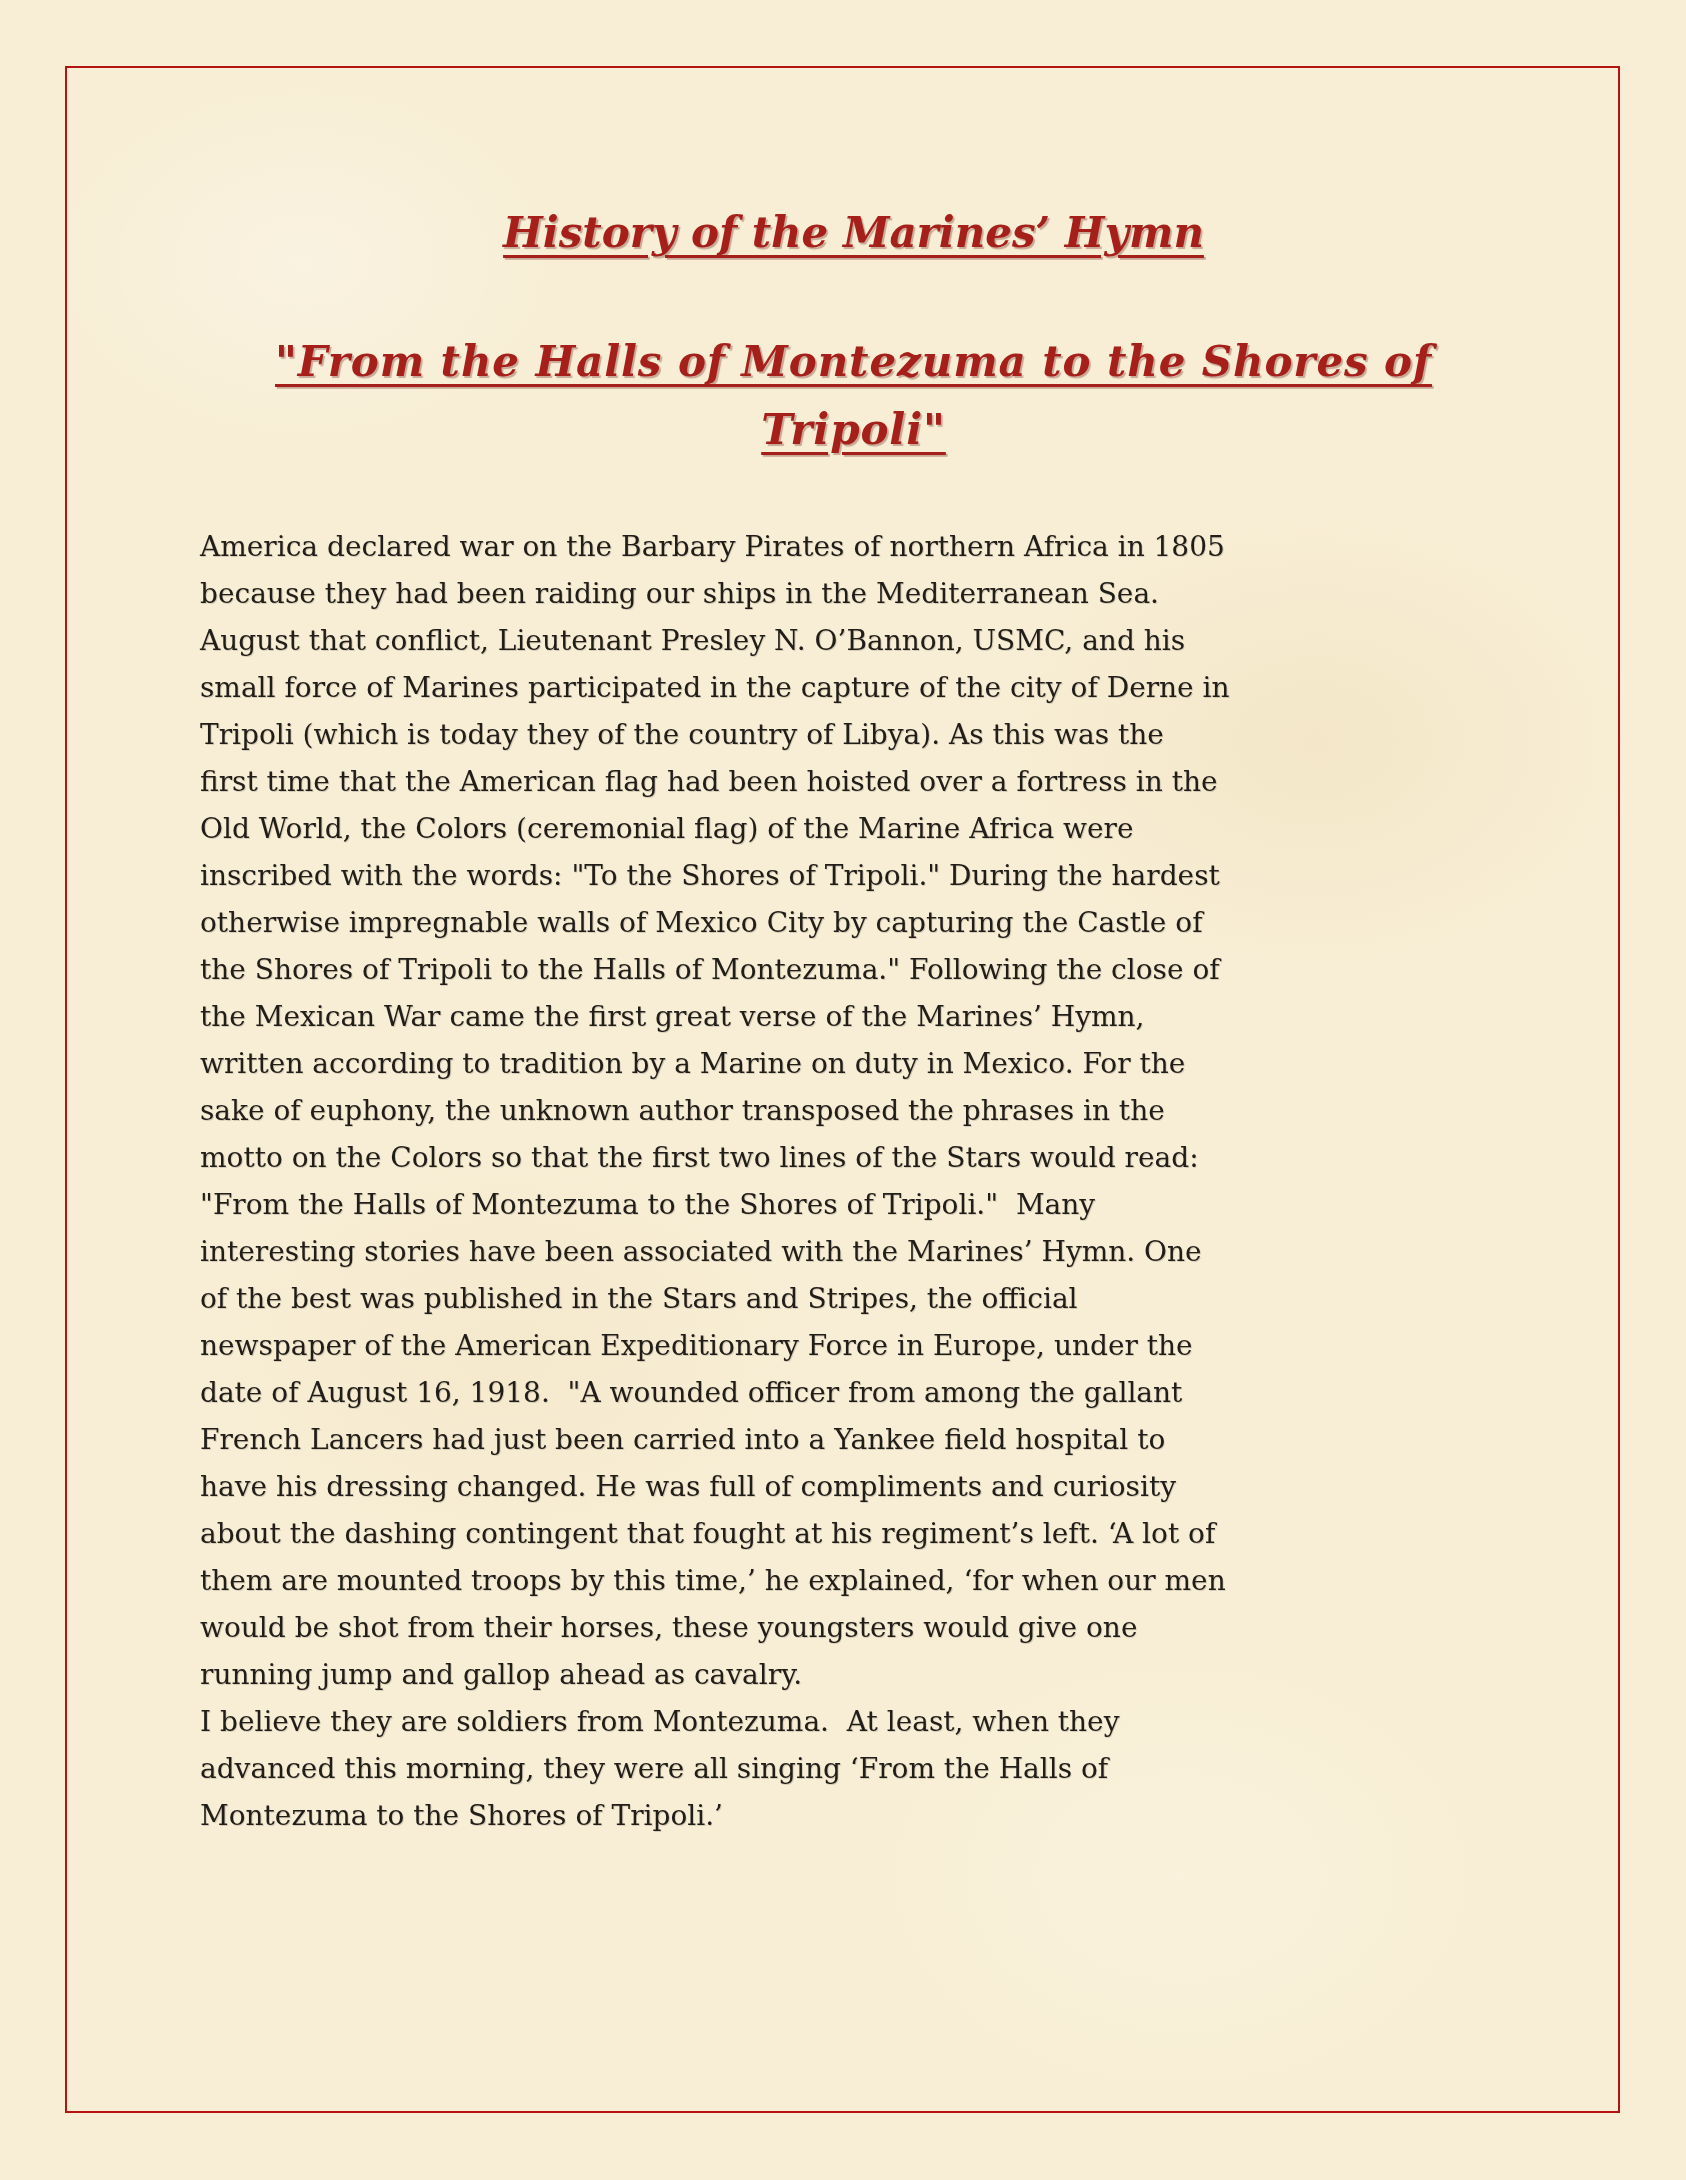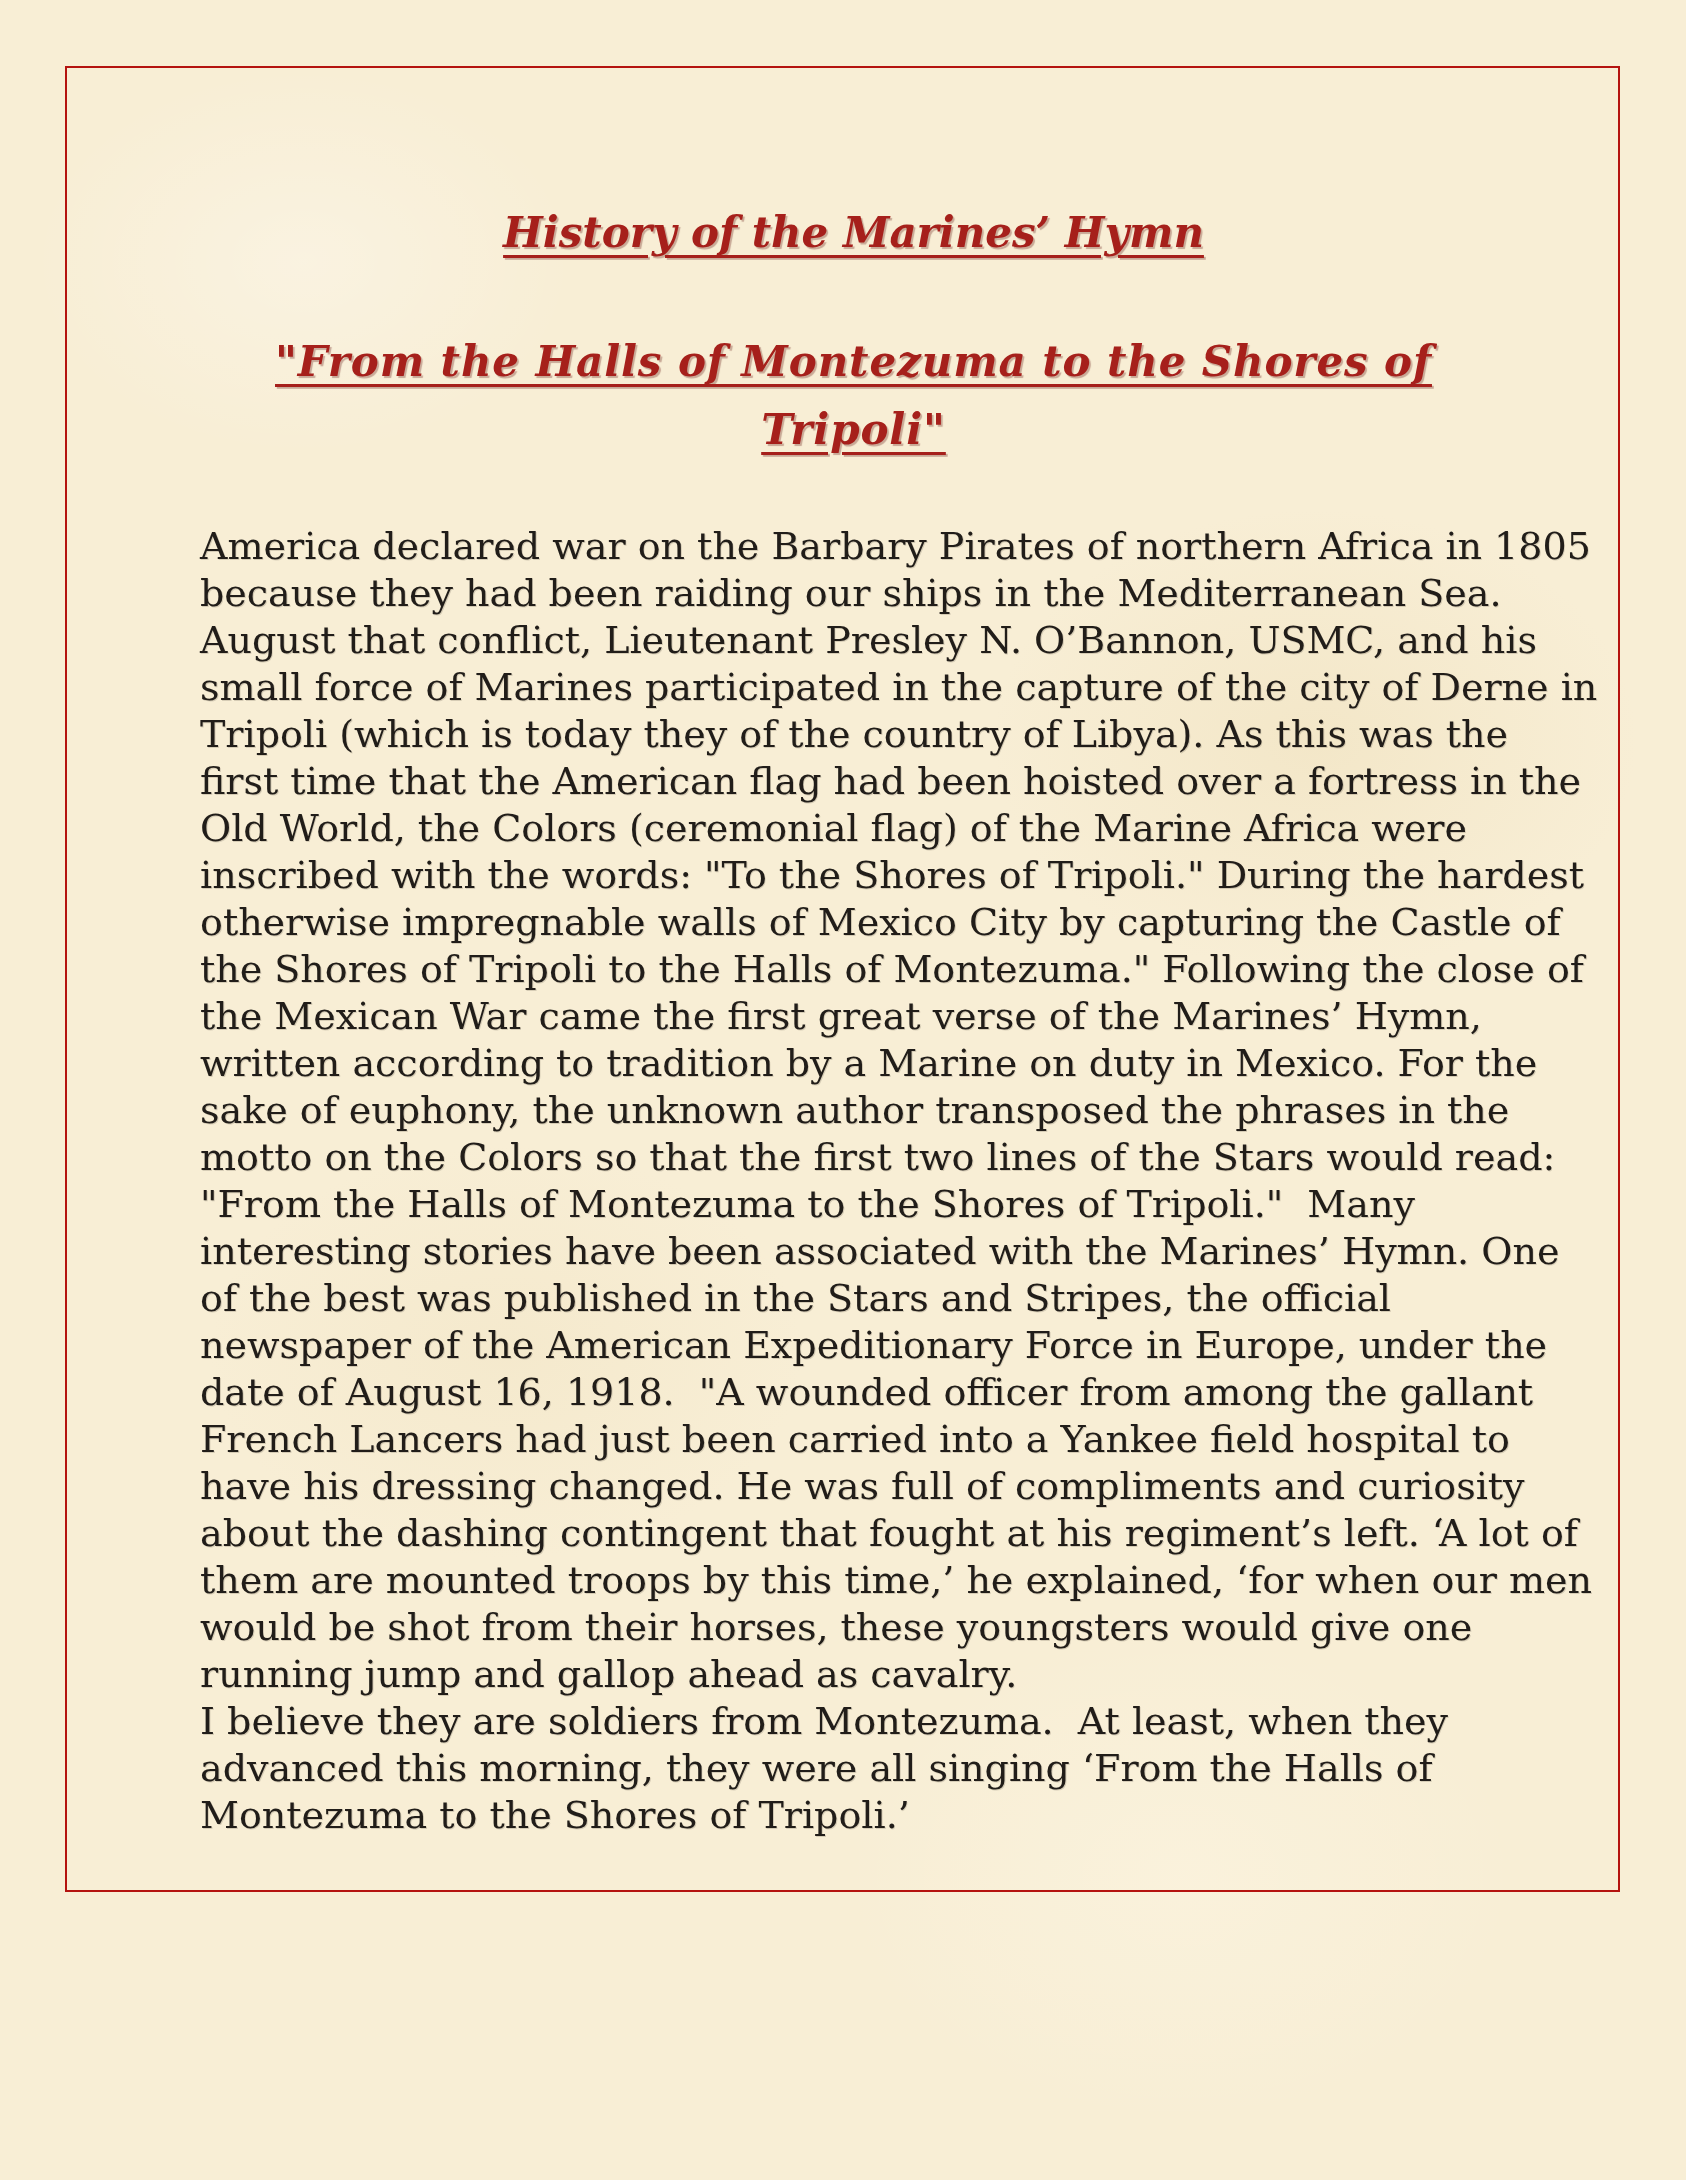--- a/index.html
+++ b/index.html
@@ -17,21 +17,21 @@
       radial-gradient(ellipse 425px 295px at 30% 62%, rgba(235,219,180,0.25), rgba(235,219,180,0) 70%),
       radial-gradient(ellipse 480px 351px at 70% 86%, rgba(255,250,235,0.30), rgba(255,250,235,0) 70%);
     font-family: "DejaVu Serif", "Liberation Serif", serif;
     overflow: hidden;
   }
   .frame {
     position: absolute;
     left: 65px;
     top: 66px;
     width: 1555px;
-    height: 1826px;
+    height: 2047px;
     box-sizing: border-box;
     border: 2.8px solid #b5130f;
   }
   .content {
     box-sizing: border-box;
     padding: 140px 111px 0 133px;
   }
   .doc-title {
     text-align: center;
     font-size: 42px;
@@ -52,21 +52,21 @@
     font-size: 42px;
     line-height: 68px;
     font-weight: bold;
     font-style: italic;
     color: #a6201b;
     text-shadow: 1.8px 1.8px 0.9px rgba(90,10,8,0.30);
     letter-spacing: 0.9px;
   }
   .body-text {
     margin-top: 59px;
-    font-size: 38px;
+    font-size: 28px;
     line-height: 47px;
     color: #211d19;
     text-shadow: 0.9px 0.9px 0 rgba(60,50,40,0.18);
   }
   .body-line {
     white-space: pre;
   }
 </style>
 </head>
 <body>

